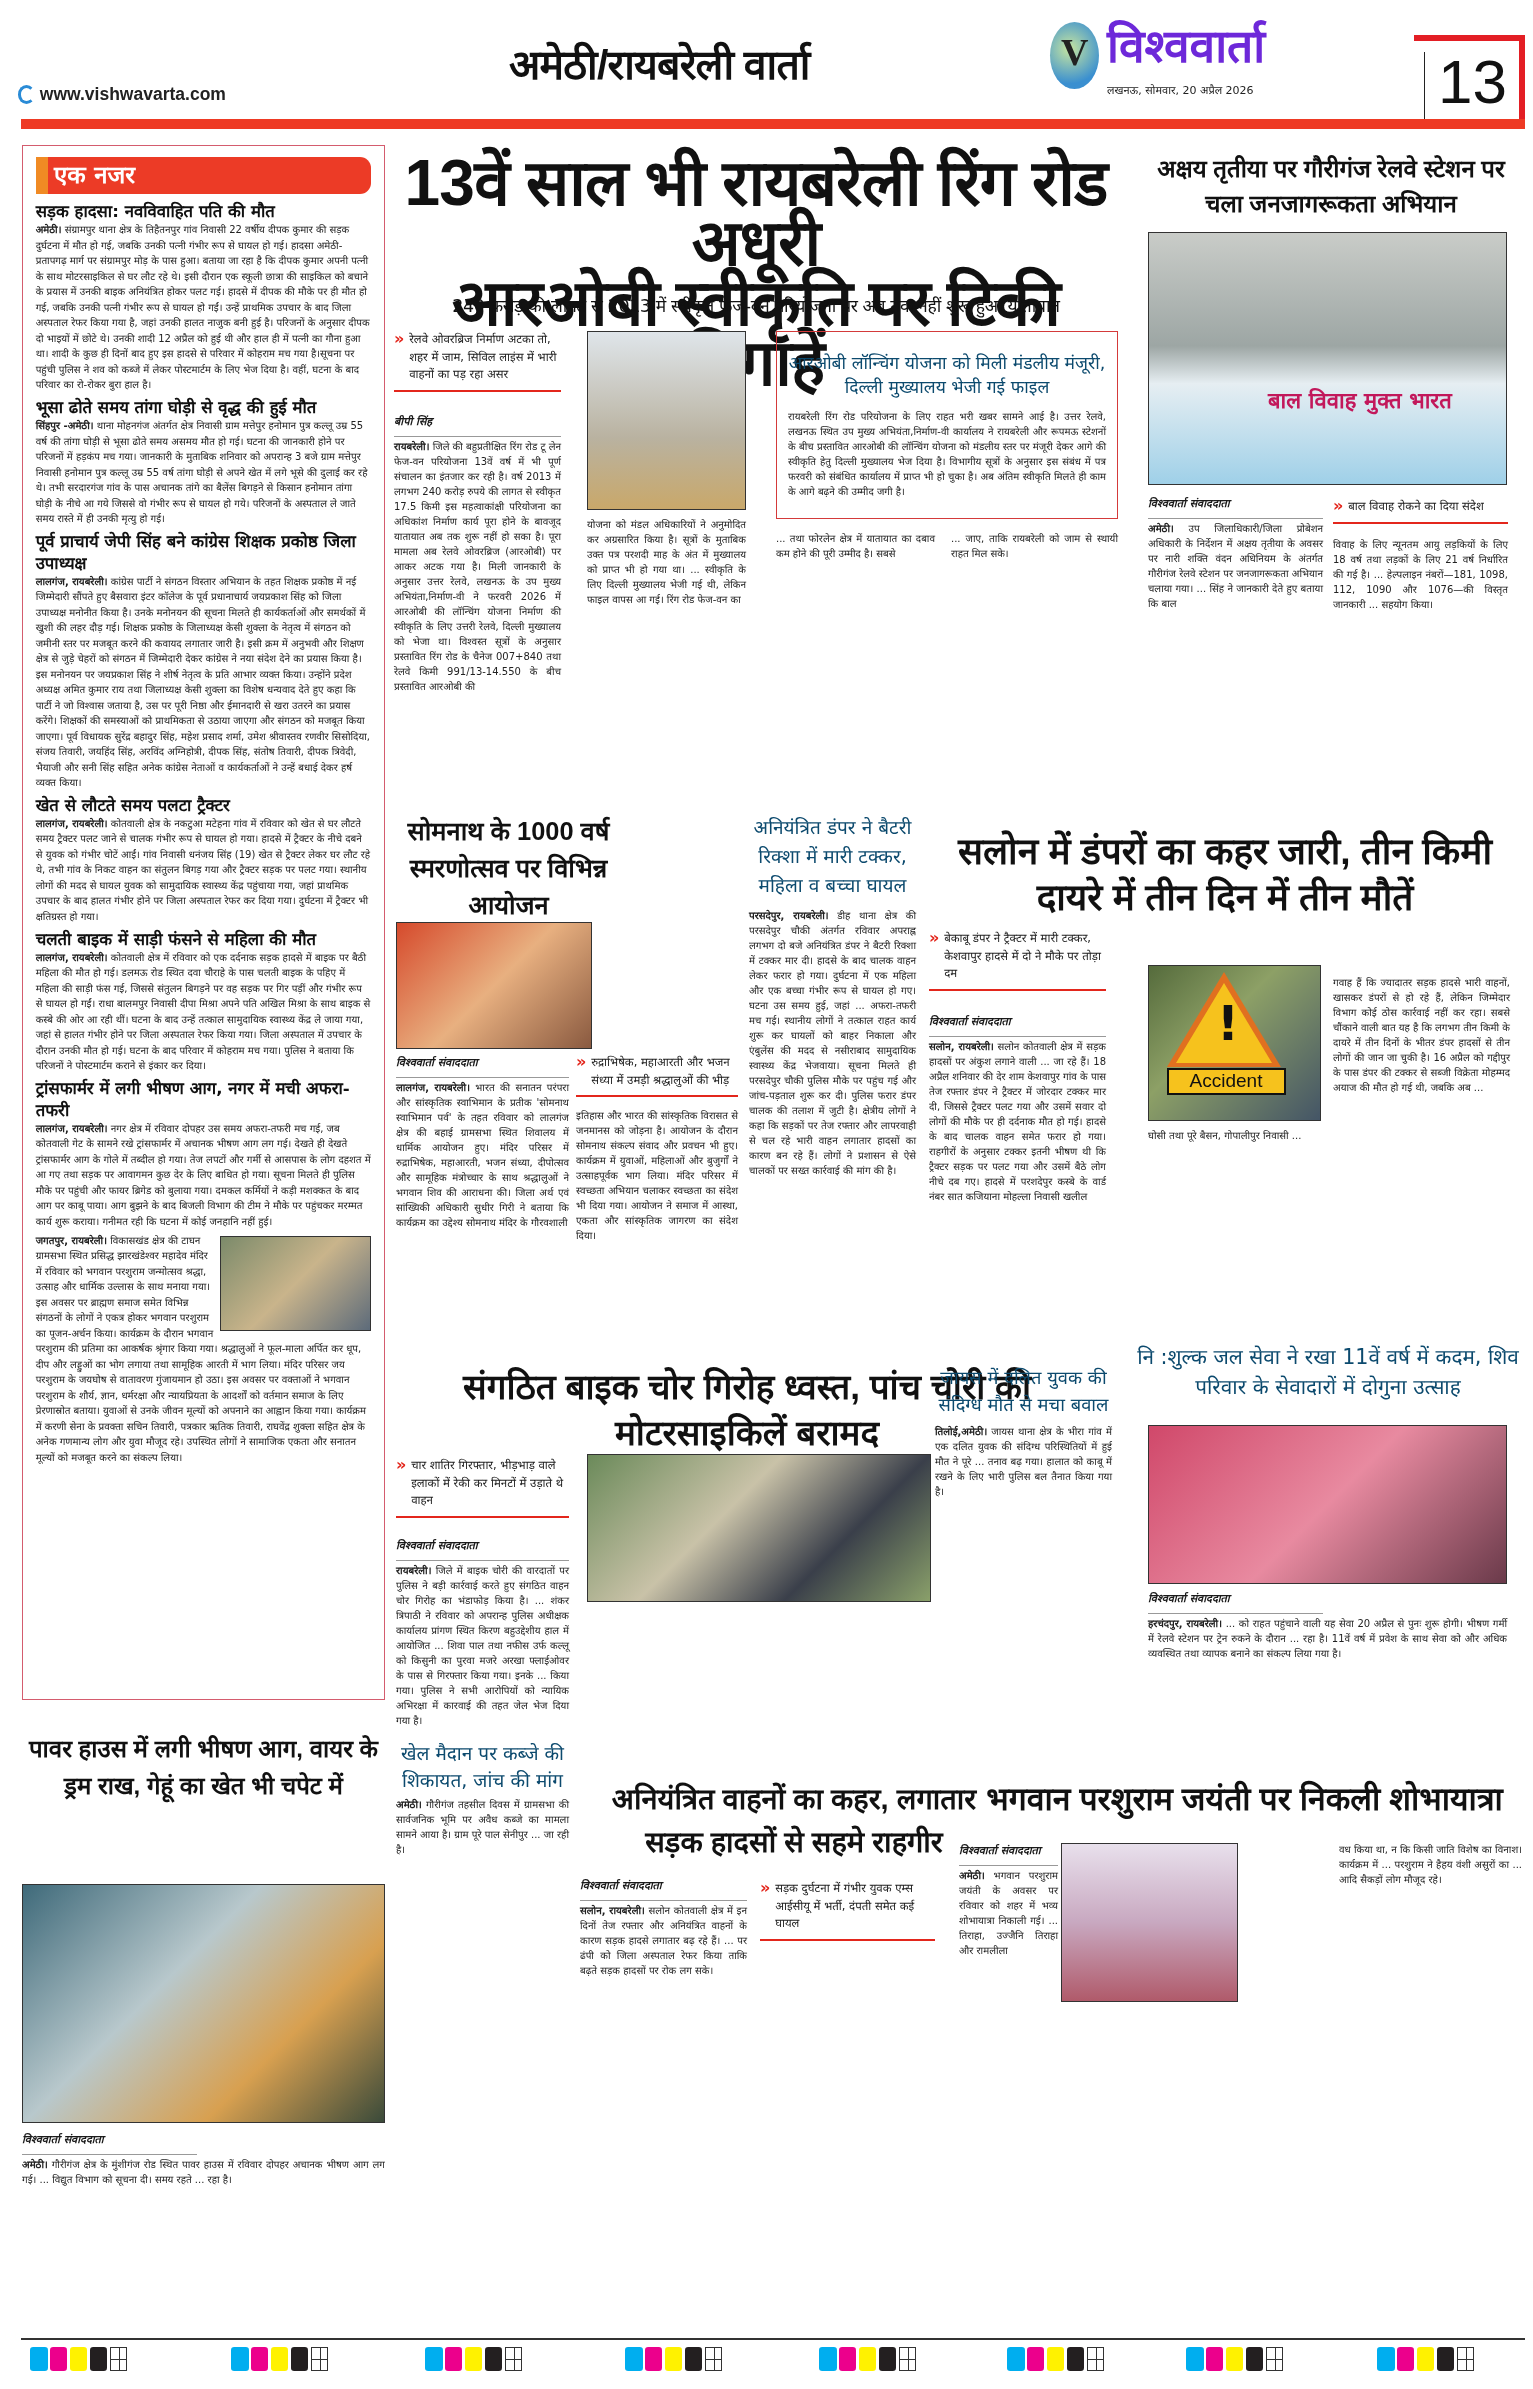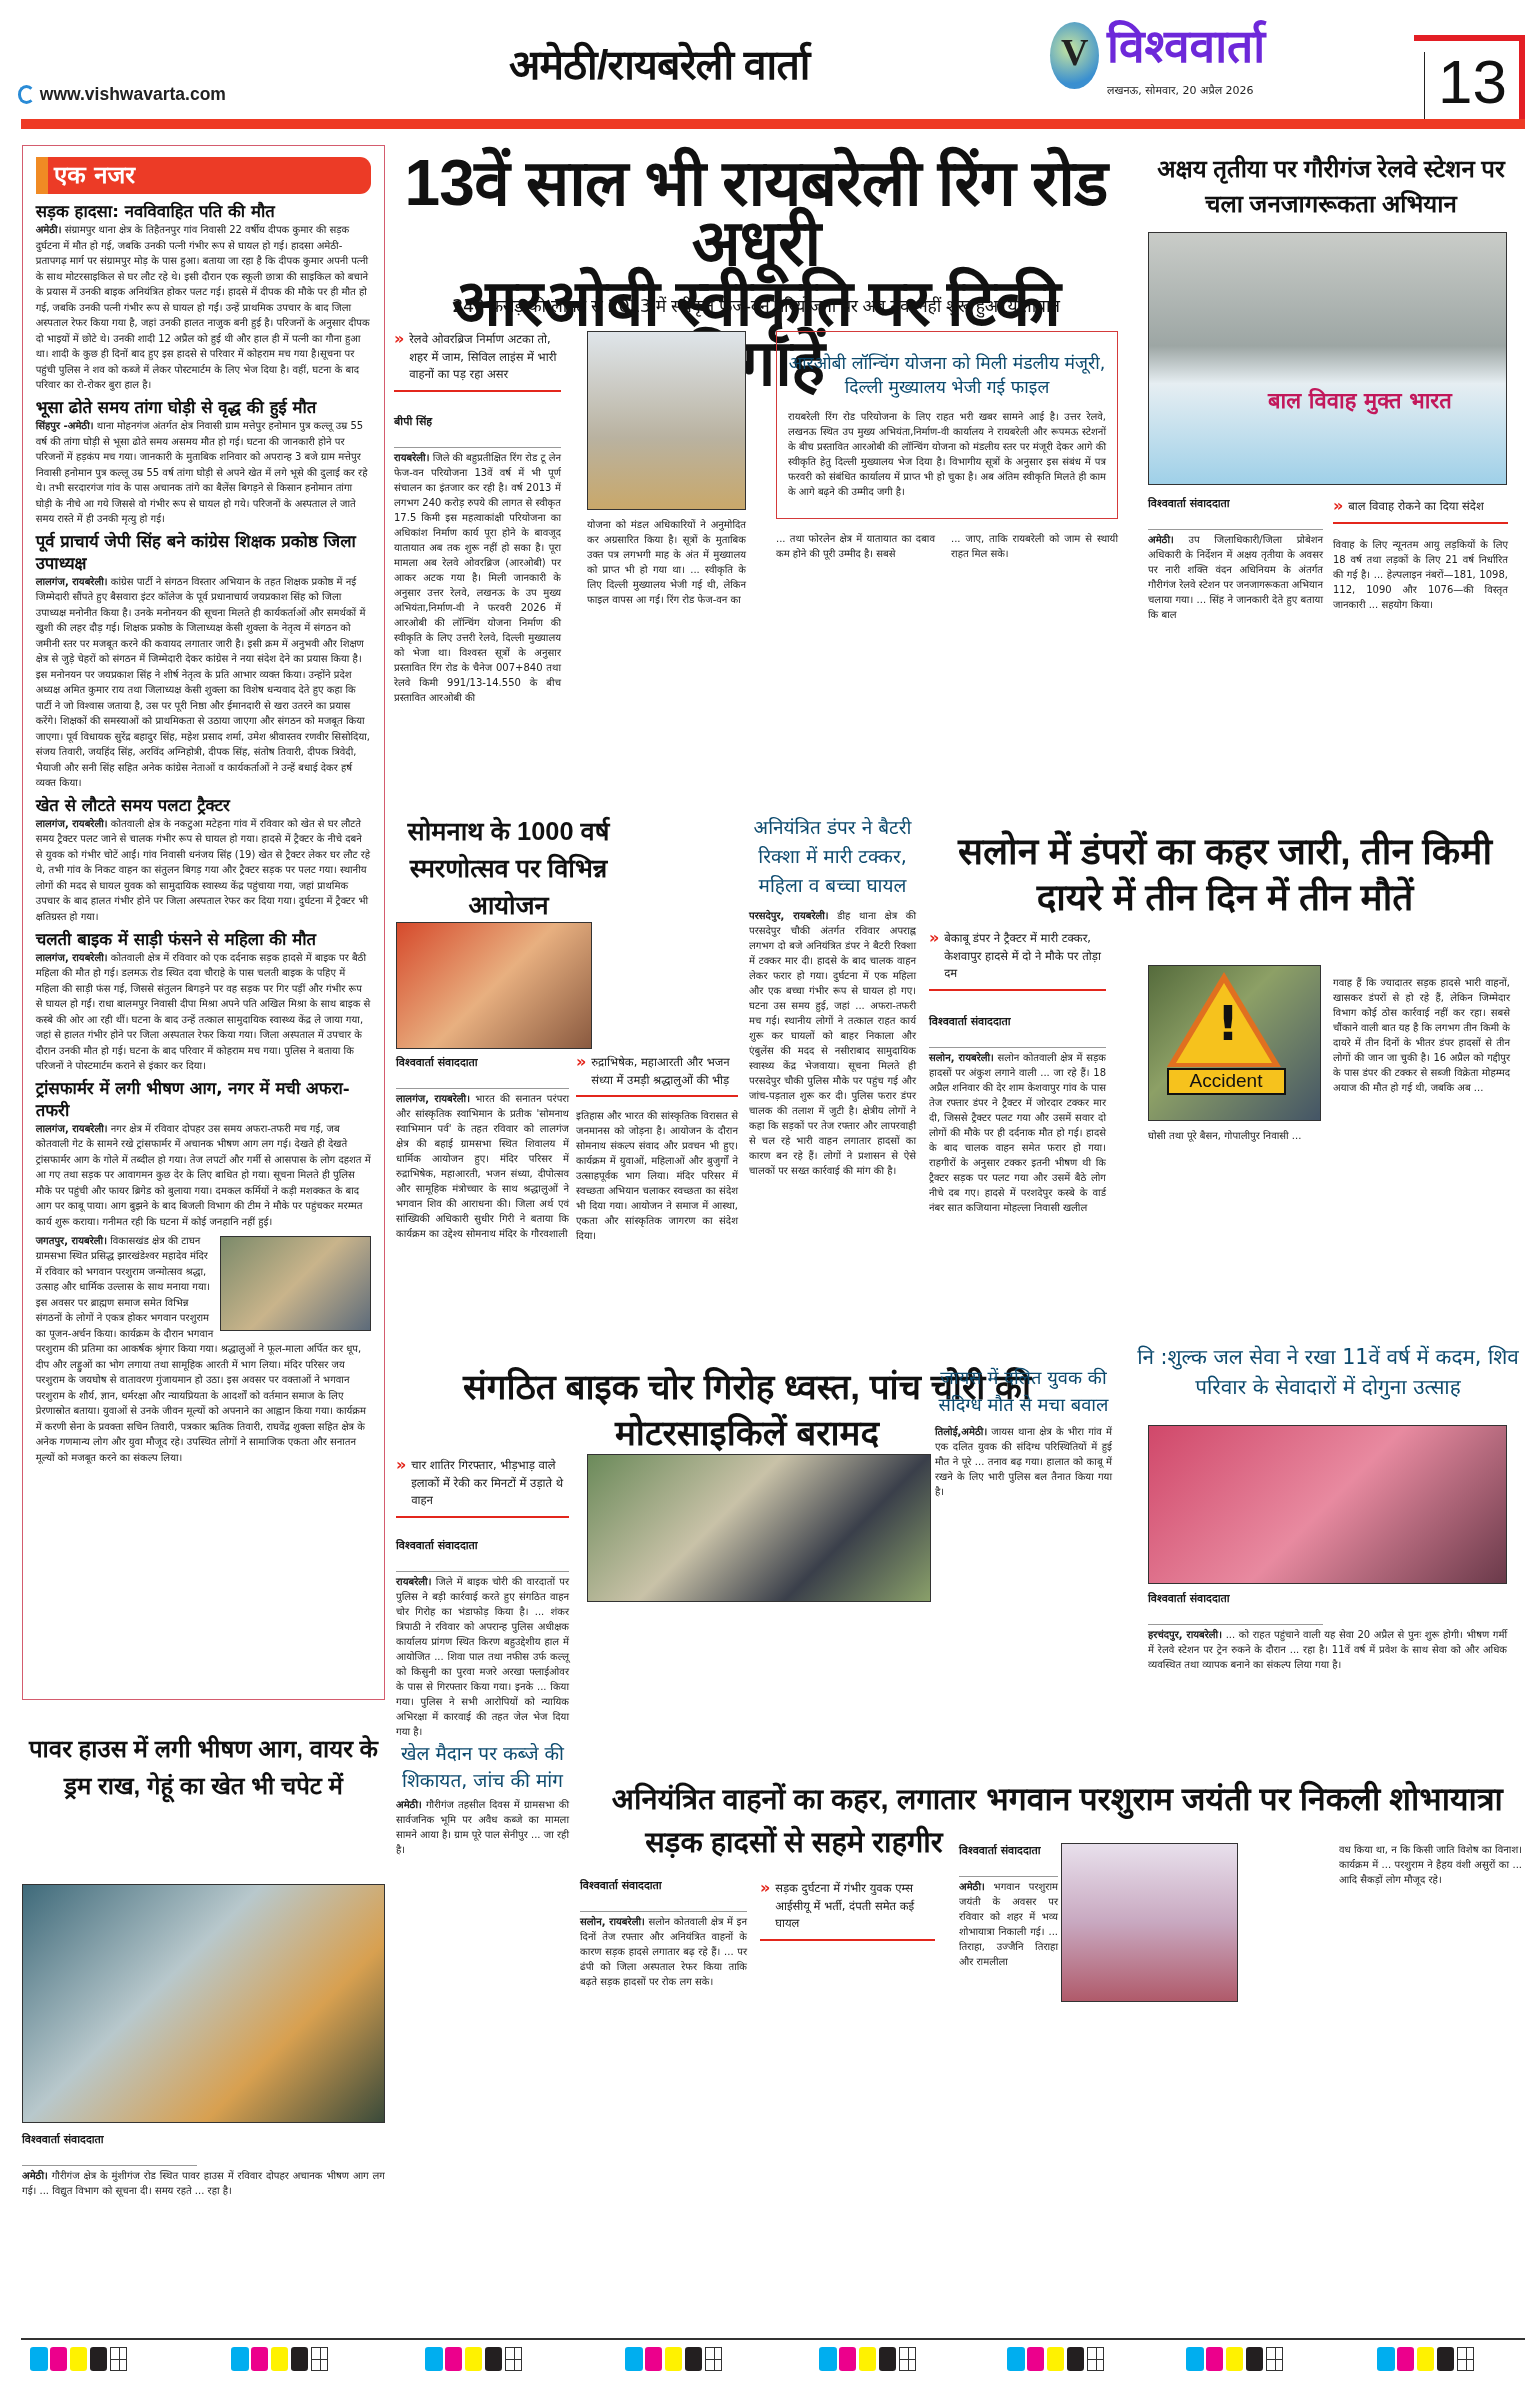--- a/index.html
+++ b/index.html
@@ -26,21 +26,21 @@
   .story-p b { font-weight: bold; }
   .photo { background: linear-gradient(135deg, #7b8a6a, #c9b48b 50%, #5d6b7a); border: 0.8px solid #333; }
 
   
   .lead-h { left: 390px; top: 153px; width: 732px; text-align: center; font-family: "Liberation Sans", sans-serif; font-weight: bold; font-size: 64px; line-height: 60px; letter-spacing: -0.8px; color: #111; }
   .lead-sub { left: 390px; top: 293px; width: 732px; text-align: center; font-size: 17.5px; color: #111; letter-spacing: -0.4px; }
   .col-text { font-size: 10px; line-height: 15px; text-align: justify; color: #222; }
   .bullet { display: flex; gap: 4.8px; font-size: 11.5px; line-height: 17.5px; color: #222; }
   .chev { color: #e3261c; font-weight: bold; font-size: 16px; line-height: 16px; }
   .red-underline { border-bottom: 2.4px solid #e3261c; padding-bottom: 6.4px; }
-  .byline { font-weight: bold; font-size: 11px; border-bottom: 1.6px solid #999; padding-bottom: 19px; margin-bottom: 2.4px; }
+  .byline { font-weight: bold; font-size: 11px; border-bottom: 1.6px solid #999; padding-bottom: 8px; margin-bottom: 2.4px; font-style: italic; }
   .boxed { border: 1.6px solid #d43a3a; padding: 11px; }
   .sub-h { font-size: 17.5px; text-align: center; line-height: 24px; color: #0c4a6e; }
   .big-h { font-family: "Liberation Sans", sans-serif; font-weight: bold; color: #111; text-align: center; }
   .accident-img { background: linear-gradient(135deg, #556b3c, #8da066 40%, #456); position: relative; border: 0.8px solid #333; }
   .accident-img .tri { position: absolute; left: 17.5px; top: 6.4px; width: 0; height: 0; border-left: 57px solid transparent; border-right: 57px solid transparent; border-bottom: 95px solid #e07020; }
   .accident-img .tri::after { content: ""; position: absolute; left: -48px; top: 11px; border-left: 48px solid transparent; border-right: 48px solid transparent; border-bottom: 80px solid #f6c21d; }
   .accident-img .excl { position: absolute; left: 68px; top: 29px; font-size: 48px; font-weight: bold; color: #111; }
   .accident-img .tag { position: absolute; left: 17.5px; top: 102px; width: 119px; height: 27px; background: #f6c21d; border: 2.4px solid #111; font-size: 19px; font-family: "Liberation Sans", sans-serif; text-align: center; line-height: 22px; color: #111; }
   .footer-rule { left: 20.7px; top: 2338px; width: 1504px; height: 2.4px; background: #333; }
   .cmyk { top: 2347px; height: 25.4px; display: flex; gap: 2.4px; }
@@ -114,21 +114,21 @@
 <div class="abs" style="left:394px;top:331px;width:167px;">
   <div class="bullet red-underline">
     <span class="chev">»</span>
     <span>रेलवे ओवरब्रिज निर्माण अटका तो, शहर में जाम, सिविल लाइंस में भारी वाहनों का पड़ रहा असर</span>
   </div>
   <div class="byline" style="margin-top:20.7px;">बीपी सिंह</div>
   <p class="col-text"><b>रायबरेली।</b> <span>जिले की बहुप्रतीक्षित रिंग रोड टू लेन फेज-वन परियोजना 13वें वर्ष में भी पूर्ण संचालन का इंतजार कर रही है। वर्ष 2013 में लगभग 240 करोड़ रुपये की लागत से स्वीकृत 17.5 किमी इस महत्वाकांक्षी परियोजना का अधिकांश निर्माण कार्य पूरा होने के बावजूद यातायात अब तक शुरू नहीं हो सका है। पूरा मामला अब रेलवे ओवरब्रिज (आरओबी) पर आकर अटक गया है। मिली जानकारी के अनुसार उत्तर रेलवे, लखनऊ के उप मुख्य अभियंता,निर्माण-वी ने फरवरी 2026 में आरओबी की लॉन्चिंग योजना निर्माण की स्वीकृति के लिए उत्तरी रेलवे, दिल्ली मुख्यालय को भेजा था। विश्वस्त सूत्रों के अनुसार प्रस्तावित रिंग रोड के चैनेज 007+840 तथा रेलवे किमी 991/13-14.550 के बीच प्रस्तावित आरओबी की</span></p>
 </div>
 <div class="abs photo" style="left:587px;top:331px;width:159px;height:179px;background:linear-gradient(180deg,#dfe5ea 0%,#b9b2a0 60%,#c9a86a 100%);"></div>
 <div class="abs" style="left:587px;top:517px;width:159px;">
-  <p class="col-text">योजना को मंडल अधिकारियों ने अनुमोदित कर अग्रसारित किया है। सूत्रों के मुताबिक उक्त पत्र लगभगी माह के अंत में मुख्यालय को प्राप्त भी हो गया था। ... स्वीकृति के लिए दिल्ली मुख्यालय भेजी गई थी, लेकिन फाइल वापस आ गई। रिंग रोड फेज-वन का</p>
+  <p class="col-text">योजना को मंडल अधिकारियों ने अनुमोदित कर अग्रसारित किया है। सूत्रों के मुताबिक उक्त पत्र परशदी माह के अंत में मुख्यालय को प्राप्त भी हो गया था। ... स्वीकृति के लिए दिल्ली मुख्यालय भेजी गई थी, लेकिन फाइल वापस आ गई। रिंग रोड फेज-वन का</p>
 </div>
 <div class="abs boxed" style="left:776px;top:331px;width:342px;height:188px;">
   <div class="sub-h" style="margin-top:8px;">आरओबी लॉन्चिंग योजना को मिली मंडलीय मंजूरी, दिल्ली मुख्यालय भेजी गई फाइल</div>
   <p class="col-text" style="margin-top:9.5px;">रायबरेली रिंग रोड परियोजना के लिए राहत भरी खबर सामने आई है। उत्तर रेलवे, लखनऊ स्थित उप मुख्य अभियंता,निर्माण-वी कार्यालय ने रायबरेली और रूपमऊ स्टेशनों के बीच प्रस्तावित आरओबी की लॉन्चिंग योजना को मंडलीय स्तर पर मंजूरी देकर आगे की स्वीकृति हेतु दिल्ली मुख्यालय भेज दिया है। विभागीय सूत्रों के अनुसार इस संबंध में पत्र फरवरी को संबंधित कार्यालय में प्राप्त भी हो चुका है। अब अंतिम स्वीकृति मिलते ही काम के आगे बढ़ने की उम्मीद जगी है।</p>
 </div>
 <div class="abs" style="left:776px;top:531px;width:159px;">
   <p class="col-text">... तथा फोरलेन क्षेत्र में यातायात का दबाव कम होने की पूरी उम्मीद है। सबसे</p>
 </div>
 <div class="abs" style="left:951px;top:531px;width:167px;">
   <p class="col-text">... जाए, ताकि रायबरेली को जाम से स्थायी राहत मिल सके।</p>

